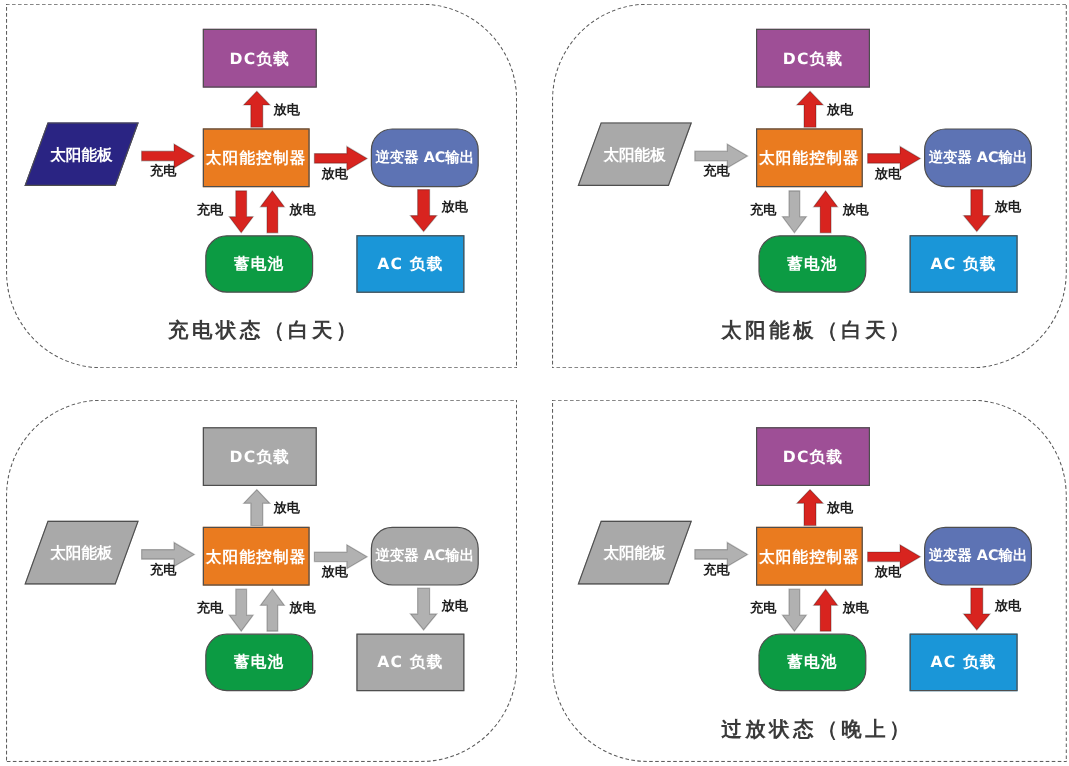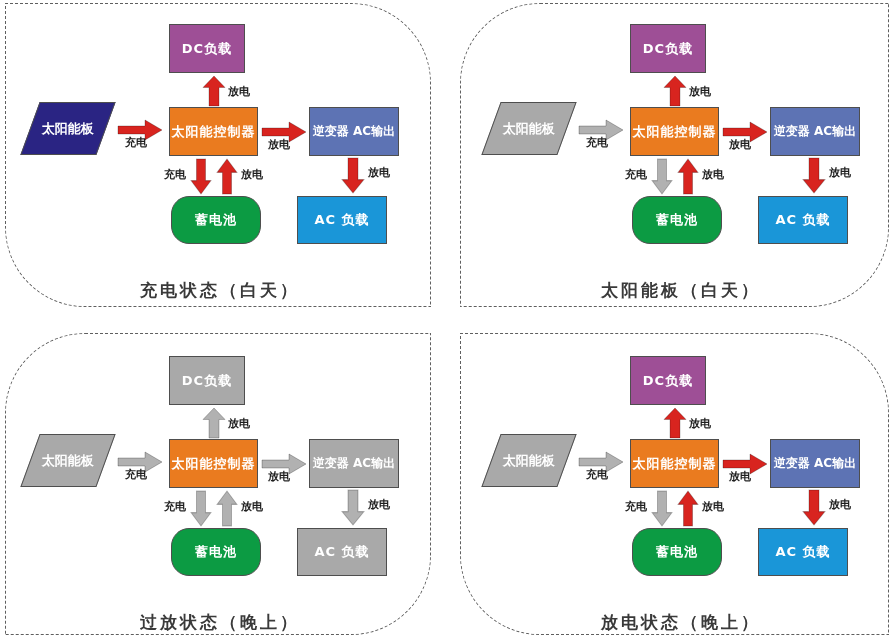--- a/index.html
+++ b/index.html
@@ -15,23 +15,23 @@
   .p-tr .frame{left:15px;top:3px;width:427px;height:302px;border-radius:80px 0 80px 0;}
   .p-bl .frame{left:5px;top:14px;width:424px;height:300px;border-radius:80px 0 80px 0;}
   .p-br .frame{left:15px;top:14px;width:427px;height:300px;border-radius:0 80px 0 80px;}
   .content{position:absolute;left:0;top:0;width:446px;height:319px;}
   .p-tr .content{transform:translate(16px,0);}
   .p-bl .content{transform:translate(0,13px);}
   .p-br .content{transform:translate(16px,13px);}
   .box{position:absolute;display:flex;align-items:center;justify-content:center;
        border:1px solid #4e4e4e;color:#ffffff;font-weight:bold;font-size:13px;
        letter-spacing:1px;box-sizing:border-box;text-align:center;}
-  .dc{left:169px;top:24px;width:76px;height:49px;align-items:center;}
+  .dc{left:169px;top:24px;width:95px;height:49px;align-items:center;}
   .controller{left:169px;top:107px;width:89px;height:49px;}
-  .inverter{left:309px;top:107px;width:90px;height:49px;font-size:12px;letter-spacing:0;}
+  .inverter{left:309px;top:107px;width:90px;height:49px;font-size:12px;letter-spacing:0;border-radius:18px;}
   .battery{left:171px;top:196px;width:90px;height:48px;border-radius:18px;}
   .ac{left:297px;top:196px;width:90px;height:48px;}
   .solar{position:absolute;left:30px;top:102px;width:76px;height:53px;
          transform:skewX(-20deg);border:1px solid #4e4e4e;display:flex;
          align-items:center;justify-content:center;box-sizing:border-box;}
   .solar span{display:inline-block;transform:skewX(20deg);color:#fff;
               font-weight:bold;font-size:13px;white-space:nowrap;}
   .arr{position:absolute;overflow:visible;}
   .a-solar{left:118px;top:119px;width:45px;height:22px;}
   .a-dc{left:203px;top:76px;width:22px;height:30px;}
@@ -40,21 +40,21 @@
   .a-dis{left:217px;top:159px;width:20px;height:35px;}
   .a-ac{left:342px;top:158px;width:22px;height:35px;}
   .albl{position:absolute;font-size:11px;font-weight:bold;color:#1e1e1e;white-space:nowrap;}
   .l-solar{left:118px;top:135px;width:36px;text-align:center;}
   .l-dc{left:228px;top:84px;}
   .l-inv{left:268px;top:137px;}
   .l-chg{left:164px;top:167px;}
   .l-dis{left:241px;top:167px;}
   .l-ac{left:368px;top:165px;}
   .caption{position:absolute;left:20px;top:264px;width:400px;text-align:center;
-           font-size:17px;font-weight:bold;color:#3a3a3a;letter-spacing:3px;margin-top:15px;}
+           font-size:17px;font-weight:bold;color:#3a3a3a;letter-spacing:3px;}
 </style>
 </head>
 <body>
 
 <div id="page">
 
   <section class="panel p-tl">
     <div class="frame"></div>
     <div class="content">
       <div class="solar" style="background-color: rgb(42, 36, 131);">
@@ -190,66 +190,65 @@
       <div class="box battery" style="background-color: rgb(12, 155, 67);">
         <span>蓄电池</span>
       </div>
       <svg class="arr a-ac" viewBox="0 0 22 34" preserveAspectRatio="none">
         <polygon points="6,0 16,0 16,21 22,21 11,34 0,21 6,21" stroke="rgba(0,0,0,0.25)" stroke-width="1" fill="#b1b1b1"></polygon>
       </svg>
       <span class="albl l-ac">放电</span>
       <div class="box ac" style="background-color: rgb(169, 169, 169);">
         <span>AC 负载</span>
       </div>
+    </div>
+  </section>
+
+  <section class="panel p-br">
+    <div class="frame"></div>
+    <div class="content">
+      <div class="solar" style="background-color: rgb(169, 169, 169);">
+        <span>太阳能板</span>
+      </div>
+      <svg class="arr a-solar" viewBox="0 0 45 22" preserveAspectRatio="none">
+        <polygon points="0,7 27,7 27,1 44,11 27,21 27,15 0,15" stroke="rgba(0,0,0,0.25)" stroke-width="1" fill="#b1b1b1"></polygon>
+      </svg>
+      <span class="albl l-solar">充电</span>
+      <div class="box dc" style="background-color: rgb(158, 79, 150);">
+        <span>DC负载</span>
+      </div>
+      <svg class="arr a-dc" viewBox="0 0 22 34" preserveAspectRatio="none">
+        <polygon points="11,0 22,13 16,13 16,34 6,34 6,13 0,13" stroke="rgba(0,0,0,0.25)" stroke-width="1" fill="#d8241f"></polygon>
+      </svg>
+      <span class="albl l-dc">放电</span>
+      <div class="box controller" style="background-color: rgb(234, 123, 31);">
+        <span>太阳能控制器</span>
+      </div>
+      <svg class="arr a-inv" viewBox="0 0 45 22" preserveAspectRatio="none">
+        <polygon points="0,7 27,7 27,1 44,11 27,21 27,15 0,15" stroke="rgba(0,0,0,0.25)" stroke-width="1" fill="#d8241f"></polygon>
+      </svg>
+      <span class="albl l-inv">放电</span>
+      <div class="box inverter" style="background-color: rgb(93, 115, 180);">
+        <span>逆变器 AC输出</span>
+      </div>
+      <svg class="arr a-chg" viewBox="0 0 22 34" preserveAspectRatio="none">
+        <polygon points="6,0 16,0 16,21 22,21 11,34 0,21 6,21" stroke="rgba(0,0,0,0.25)" stroke-width="1" fill="#b1b1b1"></polygon>
+      </svg>
+      <span class="albl l-chg">充电</span>
+      <svg class="arr a-dis" viewBox="0 0 22 34" preserveAspectRatio="none">
+        <polygon points="11,0 22,13 16,13 16,34 6,34 6,13 0,13" stroke="rgba(0,0,0,0.25)" stroke-width="1" fill="#d8241f"></polygon>
+      </svg>
+      <span class="albl l-dis">放电</span>
+      <div class="box battery" style="background-color: rgb(12, 155, 67);">
+        <span>蓄电池</span>
+      </div>
+      <svg class="arr a-ac" viewBox="0 0 22 34" preserveAspectRatio="none">
+        <polygon points="6,0 16,0 16,21 22,21 11,34 0,21 6,21" stroke="rgba(0,0,0,0.25)" stroke-width="1" fill="#d8241f"></polygon>
+      </svg>
+      <span class="albl l-ac">放电</span>
+      <div class="box ac" style="background-color: rgb(26, 150, 216);">
+        <span>AC 负载</span>
+      </div>
       <div class="caption">过放状态（晚上）</div>
     </div>
   </section>
 
-  <section class="panel p-br">
-    <div class="frame"></div>
-    <div class="content">
-      <div class="solar" style="background-color: rgb(169, 169, 169);">
-        <span>太阳能板</span>
-      </div>
-      <svg class="arr a-solar" viewBox="0 0 45 22" preserveAspectRatio="none">
-        <polygon points="0,7 27,7 27,1 44,11 27,21 27,15 0,15" stroke="rgba(0,0,0,0.25)" stroke-width="1" fill="#b1b1b1"></polygon>
-      </svg>
-      <span class="albl l-solar">充电</span>
-      <div class="box dc" style="background-color: rgb(158, 79, 150);">
-        <span>DC负载</span>
-      </div>
-      <svg class="arr a-dc" viewBox="0 0 22 34" preserveAspectRatio="none">
-        <polygon points="11,0 22,13 16,13 16,34 6,34 6,13 0,13" stroke="rgba(0,0,0,0.25)" stroke-width="1" fill="#d8241f"></polygon>
-      </svg>
-      <span class="albl l-dc">放电</span>
-      <div class="box controller" style="background-color: rgb(234, 123, 31);">
-        <span>太阳能控制器</span>
-      </div>
-      <svg class="arr a-inv" viewBox="0 0 45 22" preserveAspectRatio="none">
-        <polygon points="0,7 27,7 27,1 44,11 27,21 27,15 0,15" stroke="rgba(0,0,0,0.25)" stroke-width="1" fill="#d8241f"></polygon>
-      </svg>
-      <span class="albl l-inv">放电</span>
-      <div class="box inverter" style="background-color: rgb(93, 115, 180);">
-        <span>逆变器 AC输出</span>
-      </div>
-      <svg class="arr a-chg" viewBox="0 0 22 34" preserveAspectRatio="none">
-        <polygon points="6,0 16,0 16,21 22,21 11,34 0,21 6,21" stroke="rgba(0,0,0,0.25)" stroke-width="1" fill="#b1b1b1"></polygon>
-      </svg>
-      <span class="albl l-chg">充电</span>
-      <svg class="arr a-dis" viewBox="0 0 22 34" preserveAspectRatio="none">
-        <polygon points="11,0 22,13 16,13 16,34 6,34 6,13 0,13" stroke="rgba(0,0,0,0.25)" stroke-width="1" fill="#d8241f"></polygon>
-      </svg>
-      <span class="albl l-dis">放电</span>
-      <div class="box battery" style="background-color: rgb(12, 155, 67);">
-        <span>蓄电池</span>
-      </div>
-      <svg class="arr a-ac" viewBox="0 0 22 34" preserveAspectRatio="none">
-        <polygon points="6,0 16,0 16,21 22,21 11,34 0,21 6,21" stroke="rgba(0,0,0,0.25)" stroke-width="1" fill="#d8241f"></polygon>
-      </svg>
-      <span class="albl l-ac">放电</span>
-      <div class="box ac" style="background-color: rgb(26, 150, 216);">
-        <span>AC 负载</span>
-      </div>
-      <div class="caption">放电状态（晚上）</div>
-    </div>
-  </section>
-
 </div>
 
 </body></html>

